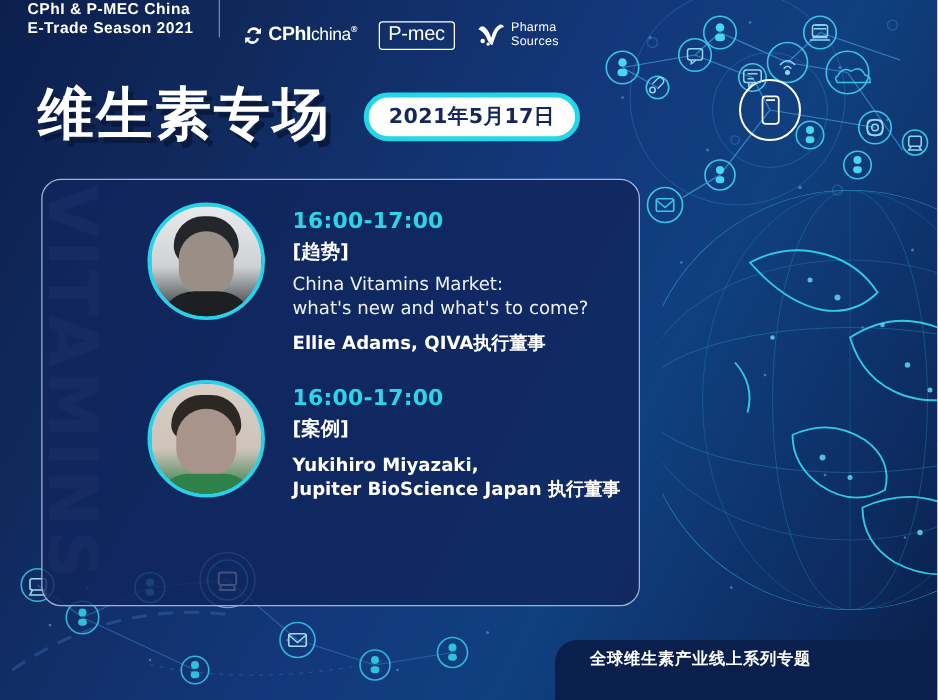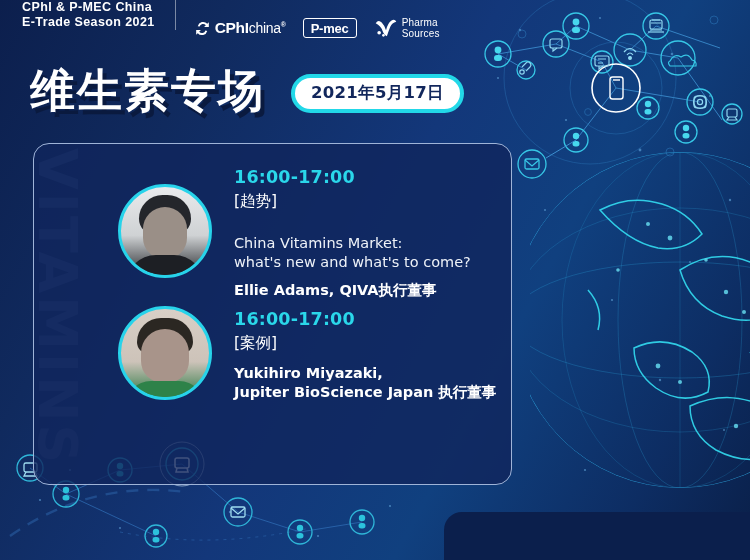--- a/index.html
+++ b/index.html
@@ -38,21 +38,21 @@
   }
   .logo-row { display: flex; align-items: center; gap: 17px; }
   .logo { display: flex; align-items: center; color: #fff; }
   #logo-cphi-text {
     font-size: 15.5px; font-weight: bold; letter-spacing: -.3px; margin-left: 3px;
   }
   #logo-cphi-text i { font-style: normal; font-weight: normal; font-size: 14px; }
   #logo-cphi-text sup { font-size: 7px; vertical-align: super; }
   #logo-pmec {
     border: 1.4px solid #fff; border-radius: 3px; padding: 1.5px 7px;
-    font-size: 13px; font-weight: bold; letter-spacing: -.2px; color: #fff;
+    font-size: 16px; font-weight: normal; letter-spacing: -.2px; color: #fff;
   }
   #logo-pharma-text {
     font-size: 10px; line-height: 11px; margin-left: 4px; color: #fff;
     white-space: pre-line; letter-spacing: .2px;
   }
 
   
   #title-row {
     position: absolute; top: 66px; left: 30px;
     display: flex; align-items: center; z-index: 6;
@@ -83,21 +83,21 @@
 
   
   #content-card {
     position: absolute; left: 33px; top: 143px;
     width: 479px; height: 342px;
     background: rgba(16,37,92,.80);
     border: 1.6px solid #9fb4d8; border-radius: 16px;
     z-index: 4; overflow: hidden;
   }
   .session {
-    position: absolute; display: flex; align-items: center;
+    position: absolute; display: flex; align-items: flex-start;
   }
   #session-0 { left: 84px; top: 18px; }
   #session-1 { left: 84px; top: 160px; }
   .avatar-ring {
     width: 94px; height: 94px; border-radius: 50%;
     border: 3px solid #27d3ea; flex: none;
     overflow: hidden; position: relative;
     background: #b9bcb6;
   }
   .avatar-ring.p0 { background: linear-gradient(180deg,#e9eaec 0%,#cfd2d4 55%,#2a2d31 100%); }
@@ -109,27 +109,27 @@
   .f1-hair { top: 9px; width: 56px; height: 36px; border-radius: 28px 28px 14px 14px; background: #2b2722; }
   .f1-head { top: 20px; width: 48px; height: 54px; border-radius: 24px 24px 22px 22px; background: #a8948a; }
   .f1-body { top: 72px; width: 80px; height: 26px; border-radius: 26px 26px 0 0; background: #2e8249; }
   .session-text { margin-left: 22px; padding-top: 4px; }
   .session-time {
     color: #2ad7ea; font-size: 17.5px; font-weight: bold;
     letter-spacing: .2px; line-height: 22px;
     font-family: "DejaVu Sans", sans-serif;
   }
   .session-tag {
-    color: #ffffff; font-size: 15.5px; font-weight: normal;
+    color: #ffffff; font-size: 15.5px; font-weight: bold;
     line-height: 24px; margin-top: 1px;
     font-family: "DejaVu Sans", sans-serif;
   }
   .session-topic {
     color: #eef2f8; font-size: 14.5px; line-height: 19px;
-    margin-top: 21px; white-space: pre-line;
+    margin-top: 6px; white-space: pre-line;
     font-family: "DejaVu Sans", sans-serif;
   }
   .session-speaker {
     color: #ffffff; font-size: 14.5px; font-weight: bold;
     line-height: 19px; margin-top: 9px; white-space: pre-line;
     font-family: "DejaVu Sans", sans-serif;
   }
 
   
   #footer-band {
@@ -419,15 +419,16 @@
         <div class="session-time">16:00-17:00</div>
         <div class="session-tag">[案例]</div>
         <div class="session-speaker">Yukihiro Miyazaki,
 Jupiter BioScience Japan 执行董事</div>
       </div>
     </div>
 
   </div>
 
   <div id="footer-band">
+    <div id="footer-cn">全球维生素产业线上系列专题</div>
   </div>
 
 </div>
 
 </body></html>

